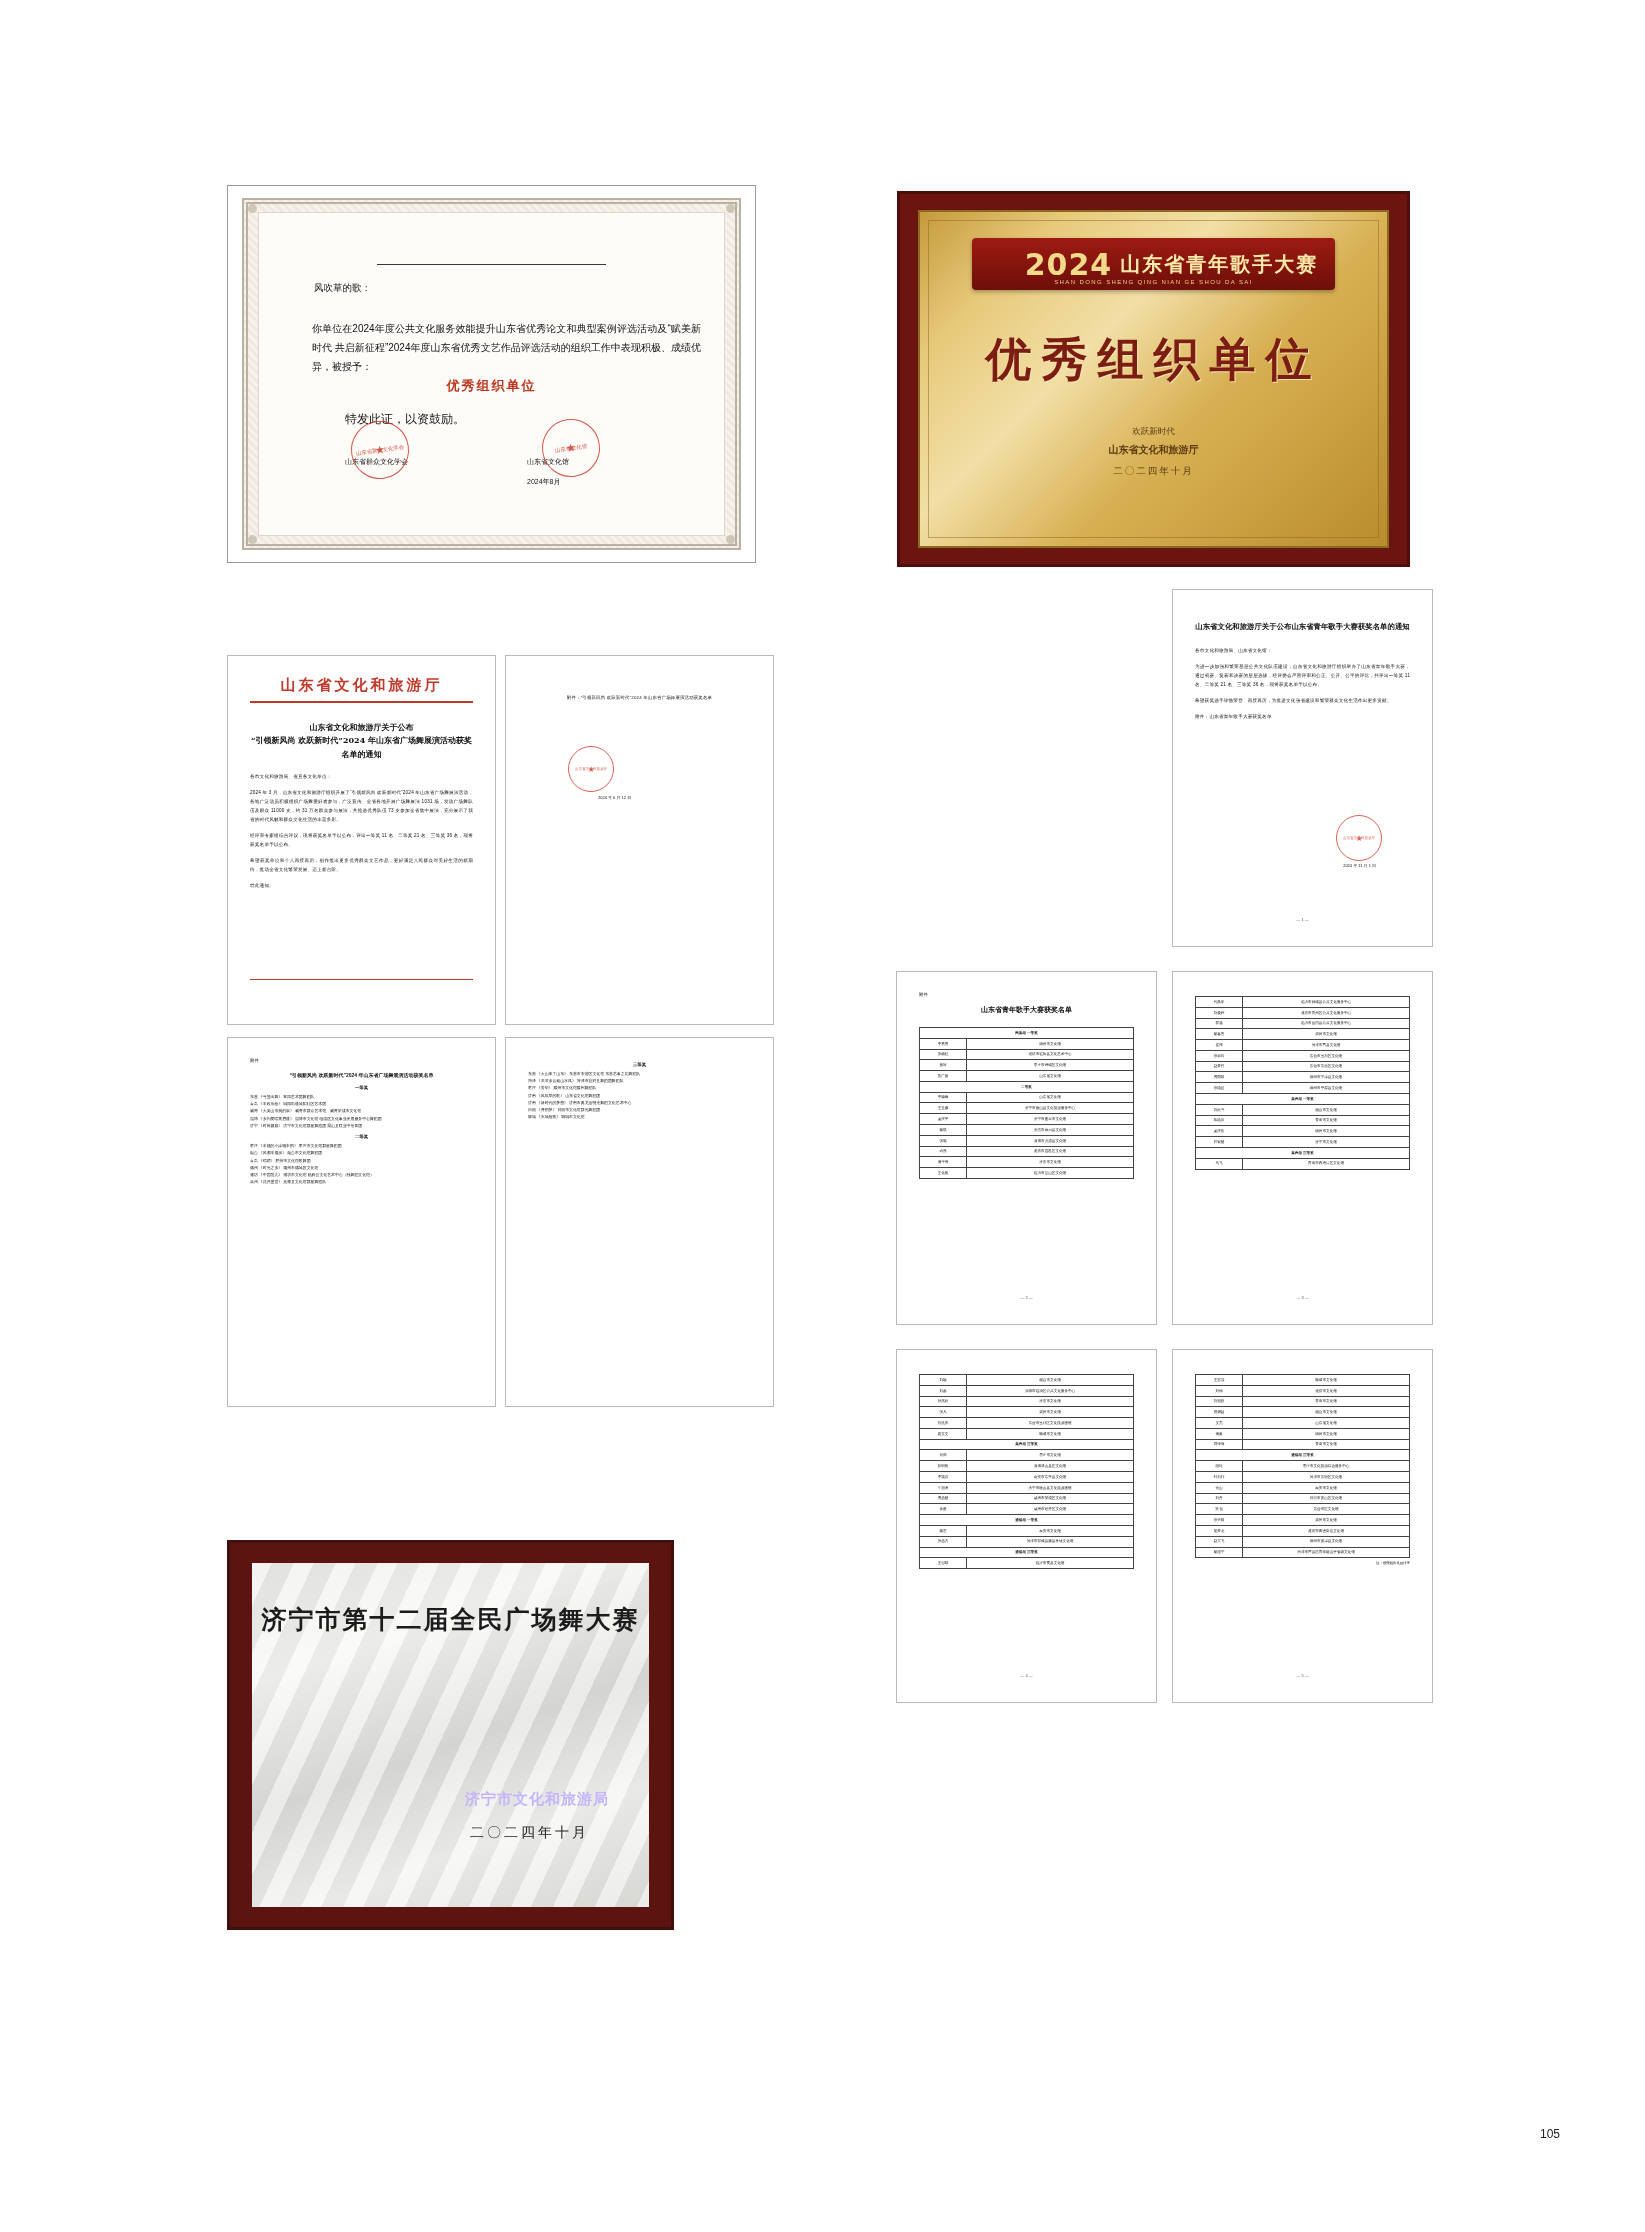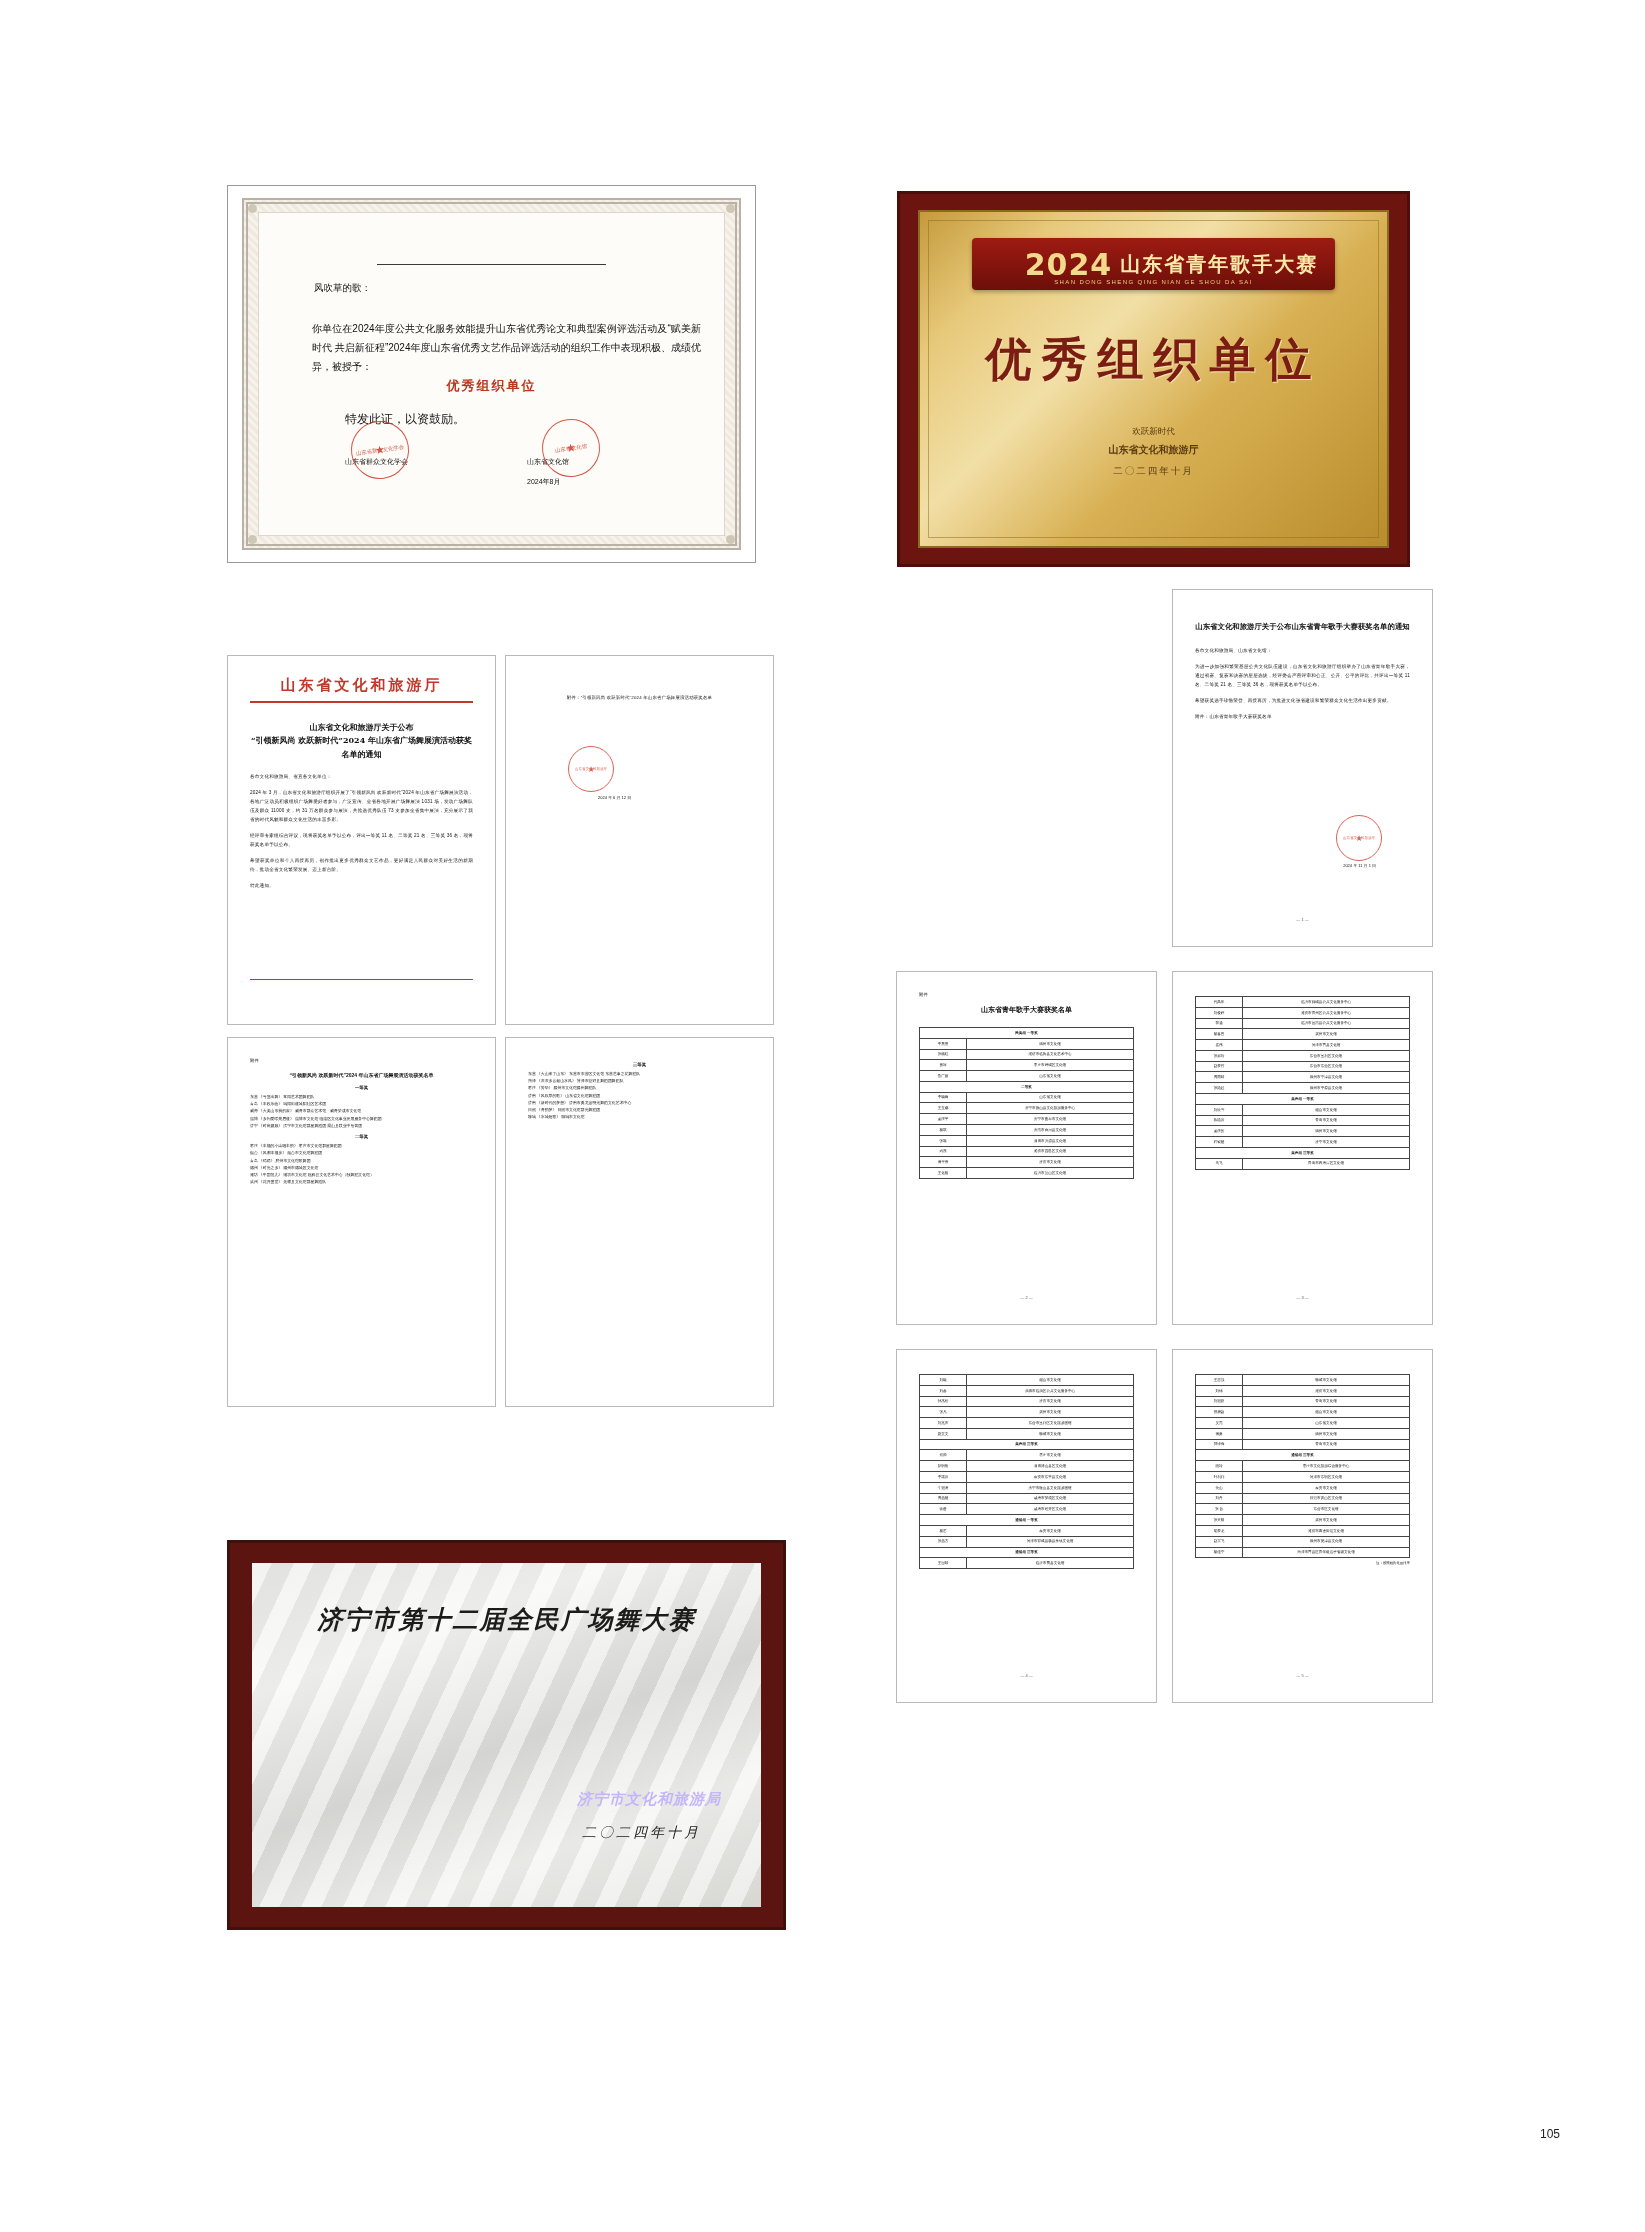--- a/index.html
+++ b/index.html
@@ -69,21 +69,21 @@
   table.nlist{border-collapse:collapse;width:100%;font-size:3.6px;}
   table.nlist td{border:0.5px solid #444;padding:1.4px 2px;height:7px;line-height:1.2;}
   table.nlist td.k{width:22%;text-align:center;}
   table.nlist td.v{text-align:center;}
   tr.grp td{text-align:center;font-weight:700;background:#fff;}
 
   .listline{font-size:3.9px;line-height:1.85;}
   .grade{text-align:center;font-size:4.4px;font-weight:700;margin:5px 0 3px;}
 
   
-  #plaque2{left:227px;top:1540px;width:559px;height:390px;background:#5b1410;border:3px solid #40100c;font-style:italic;}
+  #plaque2{left:227px;top:1540px;width:447px;height:390px;background:#5b1410;border:3px solid #40100c;}
   #plaque2 .inner{position:absolute;left:22px;top:20px;right:22px;bottom:20px;
      background:linear-gradient(160deg,#e9e9e6 0%,#f6f6f4 25%,#d9dad6 52%,#f2f2ef 75%,#dcdcd8 100%);}
   #plaque2 .inner:after{content:"";position:absolute;inset:0;
      background:repeating-linear-gradient(115deg,rgba(255,255,255,.45) 0 18px,rgba(190,190,190,.18) 18px 38px);}
   #plaque2 .t1{position:absolute;left:0;right:0;top:60px;text-align:center;font-size:25px;font-weight:700;color:#1c1c1c;
      letter-spacing:2px;font-family:"DejaVu Serif","Liberation Serif",serif;z-index:2;}
   #plaque2 .t2{position:absolute;left:0;right:0;top:131px;text-align:center;font-size:44px;font-weight:700;color:#b02617;
      letter-spacing:14px;font-family:"DejaVu Serif","Liberation Serif",serif;z-index:2;text-shadow:1px 1px 1px rgba(0,0,0,.25);}
   #plaque2 .s1{position:absolute;right:62px;top:247px;font-size:15px;font-weight:700;color:#c4b5fd;z-index:2;letter-spacing:1px;}
   #plaque2 .s2{position:absolute;right:82px;top:281px;font-size:14px;color:#1c1c1c;z-index:2;letter-spacing:3px;}

